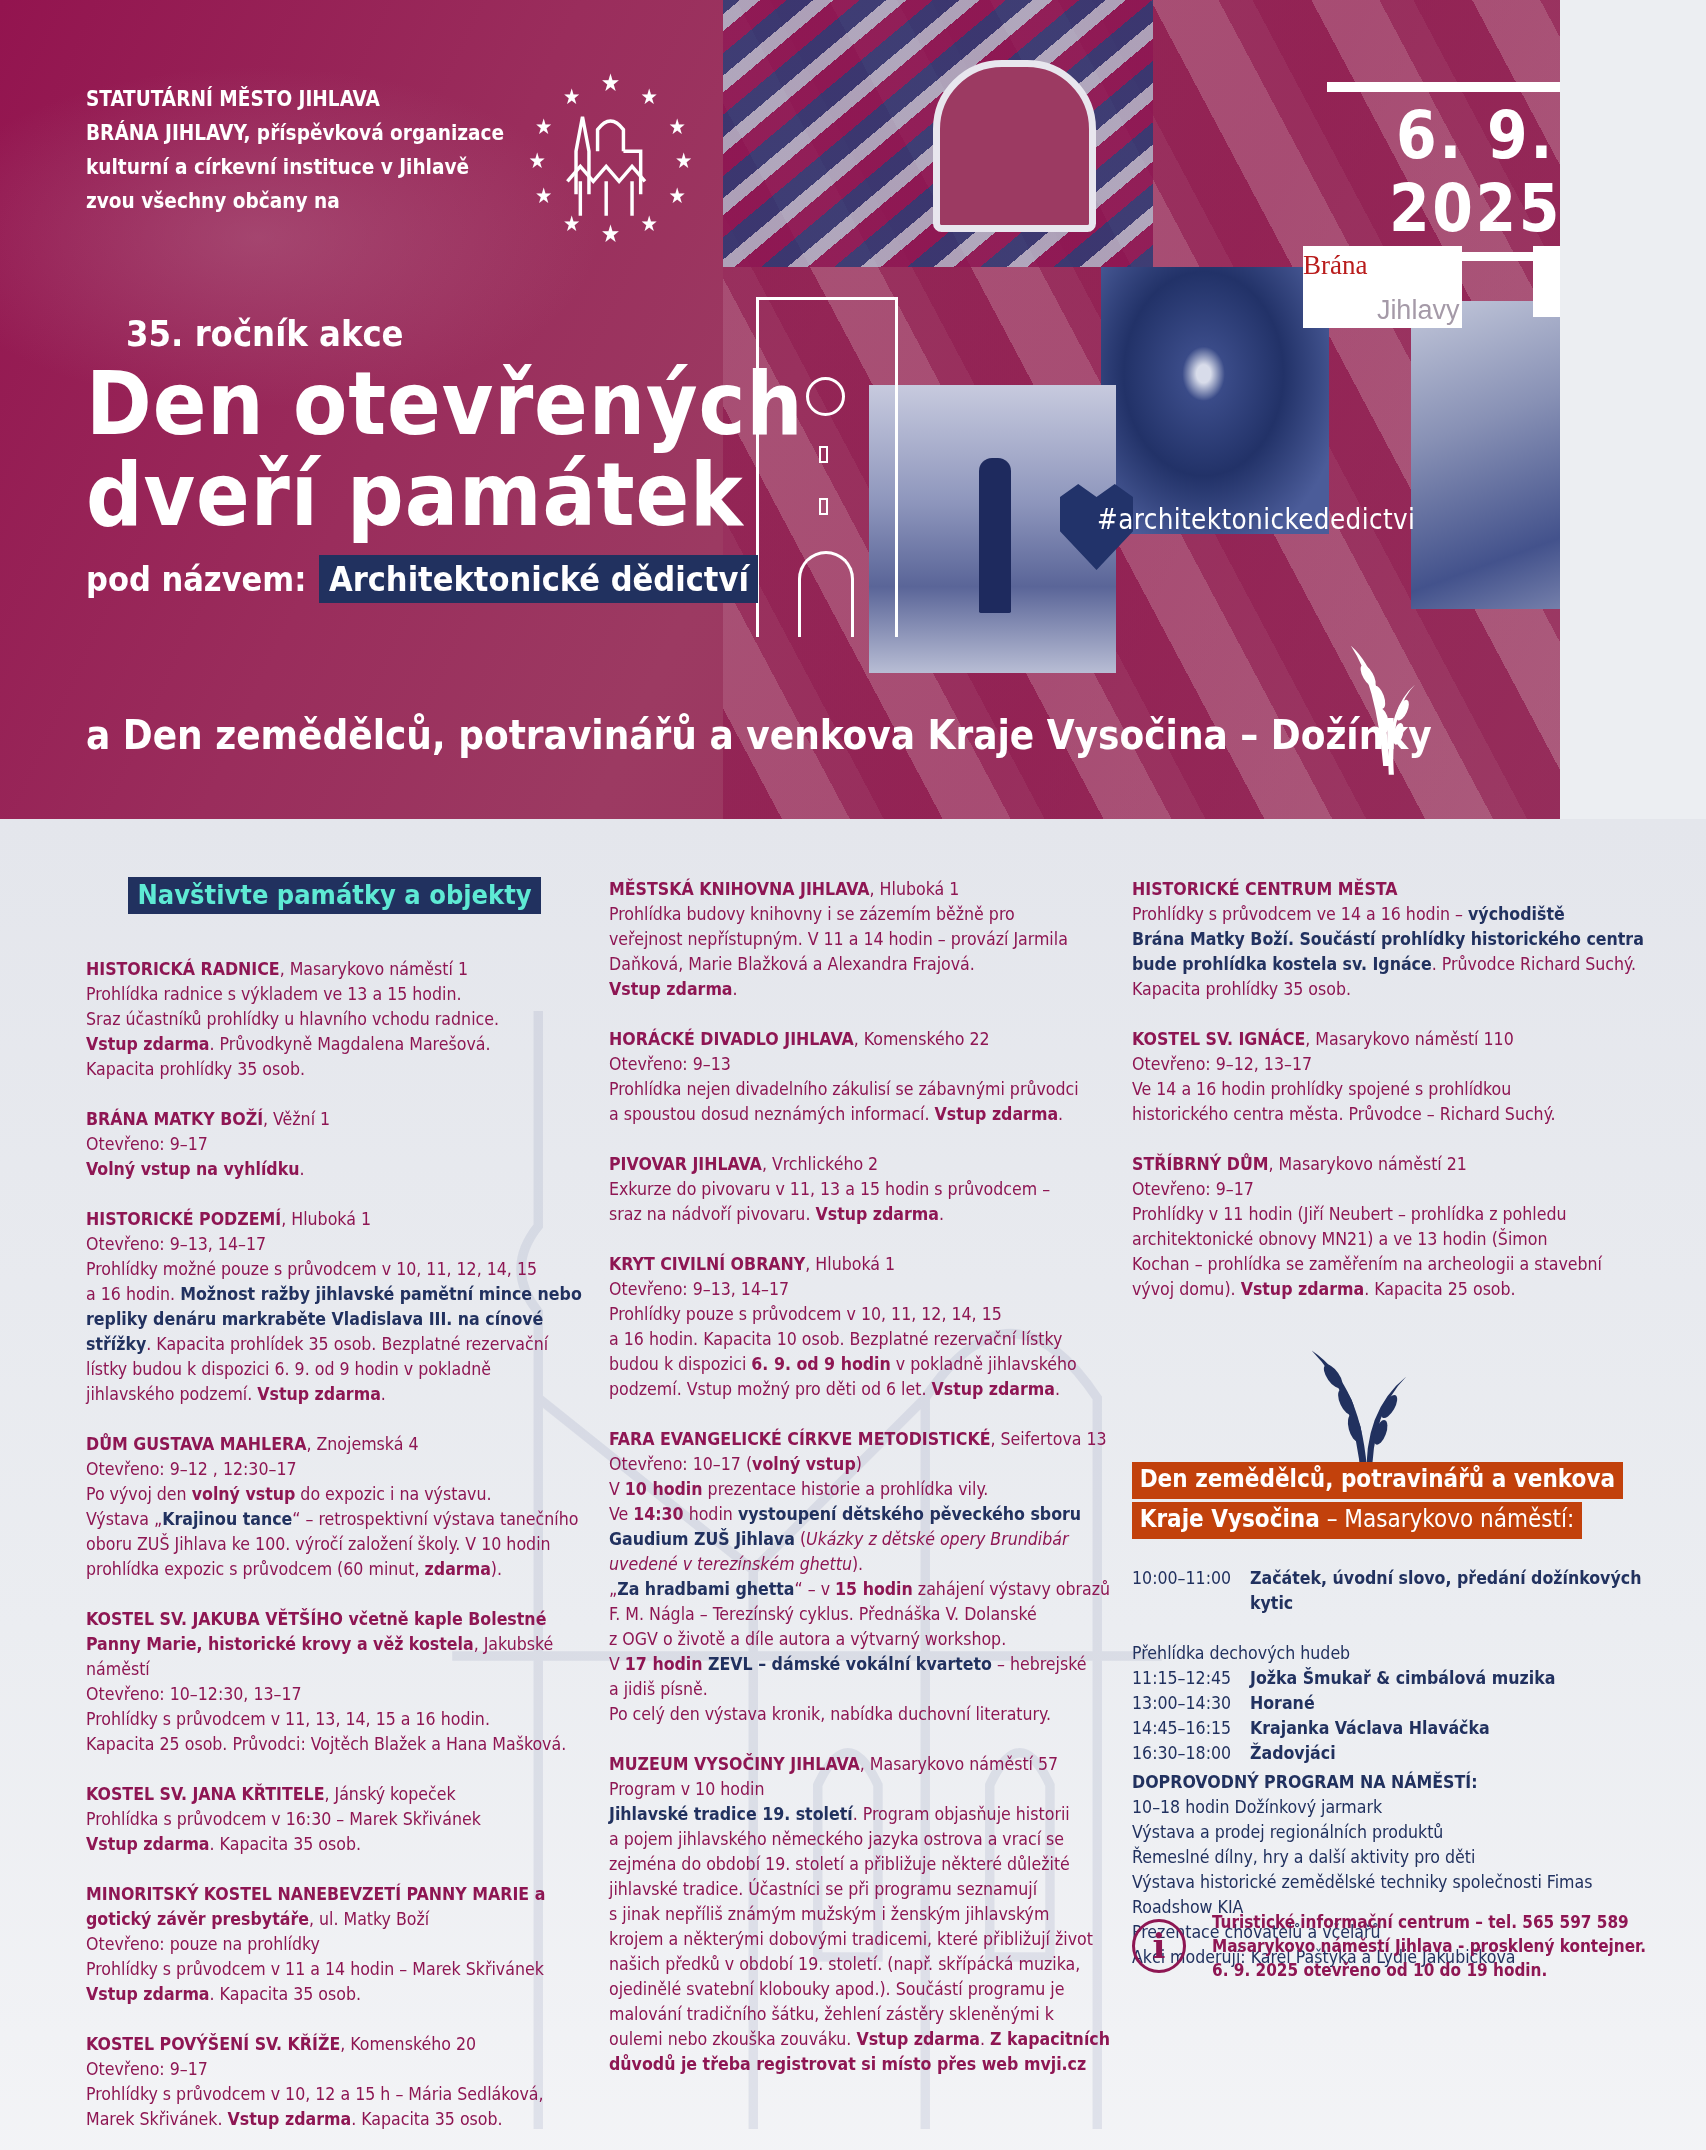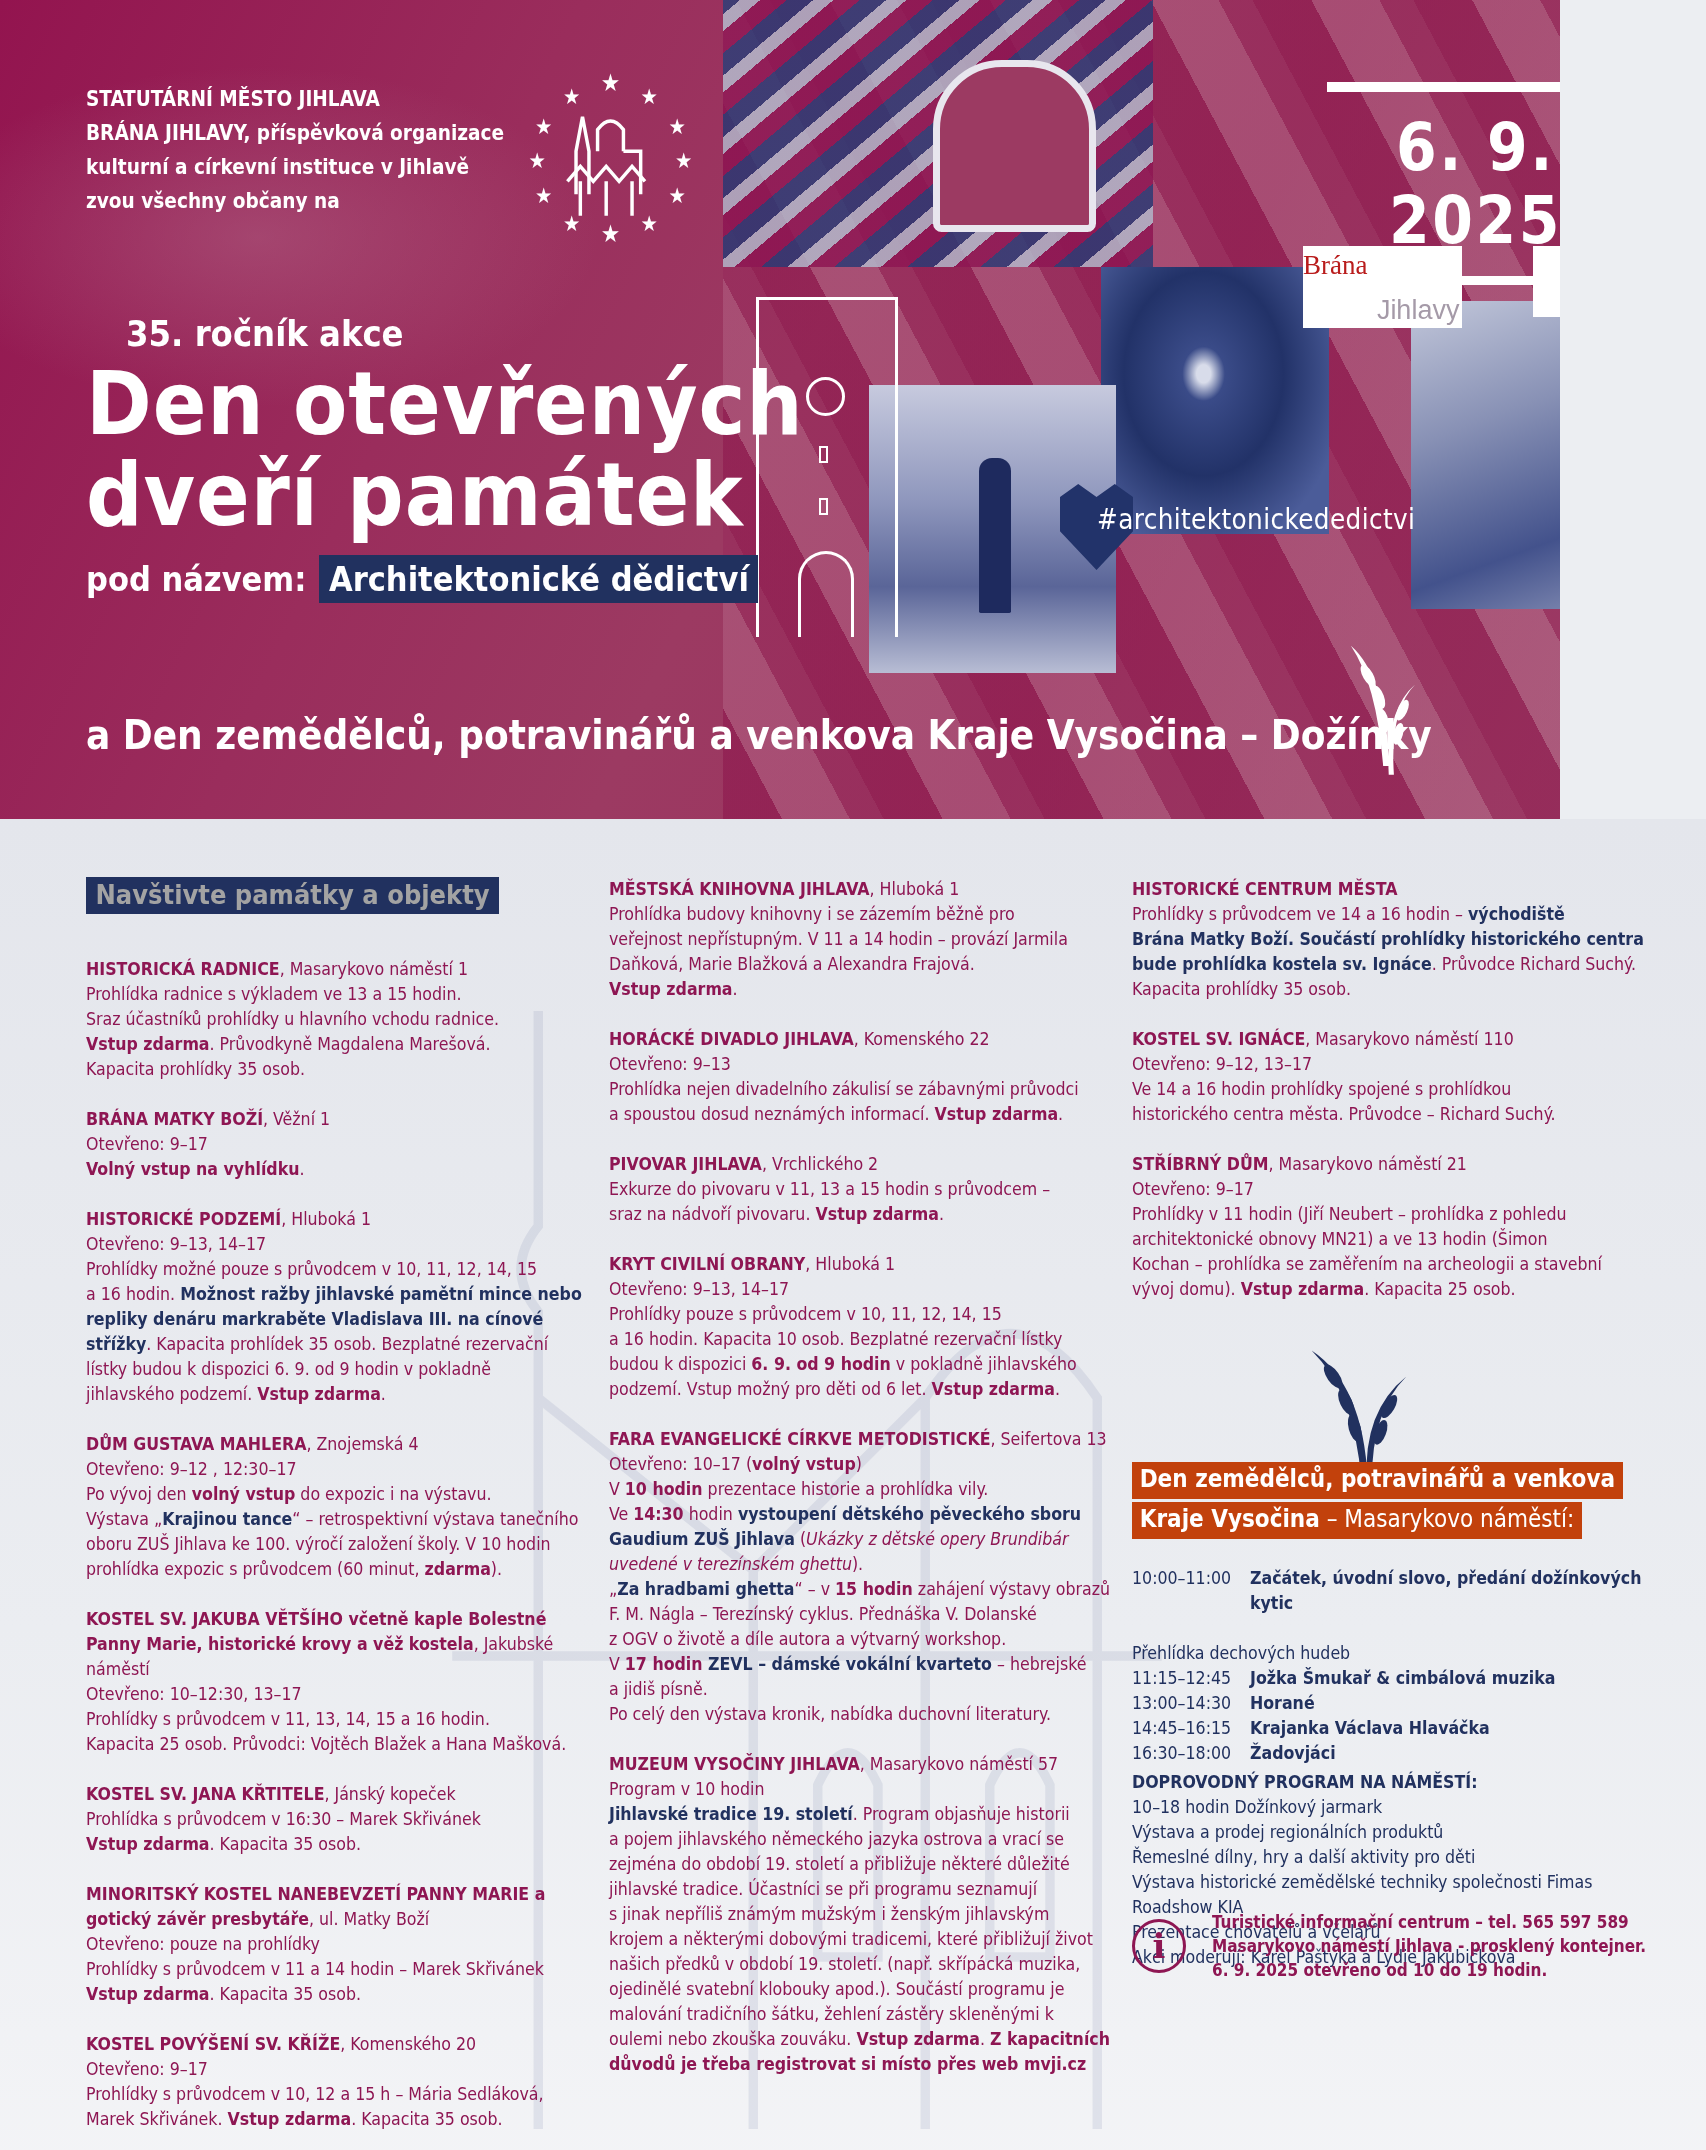--- a/index.html
+++ b/index.html
@@ -71,21 +71,21 @@
   }
   .org-logo {
     position: absolute; left: 520px; top: 65px; width: 181px; height: 181px;
   }
   .date-block {
     position: absolute; left: 1327px; top: 82px; width: 297px;
   }
   .date-bar { height: 9.5px; background: #ffffff; }
   .date-text {
     color: #ffffff; font-size: 65px; font-weight: bold; letter-spacing: 2.6px;
-    text-align: center; line-height: 73px; margin: 19px 0;
+    text-align: center; line-height: 73px; margin: 7px 0;
   }
   .brana-box {
     position: absolute; left: 1303px; top: 246px; width: 159px; height: 82px;
     background: #ffffff;
   }
   .brana-box .b1 { position: absolute; left: 0; top: 4.3px; font-size: 27px; color: #b91c1c; font-family: Liberation Serif, serif; }
   .brana-box .b2 { position: absolute; right: 2.6px; bottom: 1.7px; font-size: 27px; color: #a59aa8; font-family: "Liberation Sans", sans-serif; }
   .jihlava-box {
     position: absolute; left: 1533px; top: 246px; width: 173px; height: 71px;
     background: #ffffff; color: #9b3560; font-size: 31px; font-weight: bold;
@@ -121,22 +121,22 @@
   }
   .bg-sketch {
     position: absolute; left: 452px; top: 1011px; width: 710px; height: 1118px;
     opacity: 0.18;
   }
   .col { position: absolute; top: 877px; font-size: 17.6px; line-height: 25px; }
   .col1 { left: 86px; width: 508px; }
   .col2 { left: 609px; width: 508px; }
   .col3 { left: 1132px; width: 529px; }
   .section-head {
-    display: inline-block; background: #21315f; color: #a3a3a3;
-    font-size: 27px; font-weight: bold; padding: 5.2px 9.5px 6.9px; margin-bottom: 43px;
+    display: inline-block; background: #21315f; color: #5eead4;
+    font-size: 27px; font-weight: bold; padding: 5.2px 9.5px 6.9px; margin-bottom: 43px; margin-left: 42px;
   }
   .entry { margin-bottom: 25px; }
   .entry .name { font-weight: bold; }
   .b { font-weight: bold; }
   .navy { color: #21315f; font-weight: bold; }
   .it { font-style: italic; }
   .line { display: block; }
 
   .wheat-navy { position: absolute; left: 1303px; top: 1342px; width: 112px; height: 142px; }
   .agri-head { position: absolute; left: 1132px; top: 1462px; }

